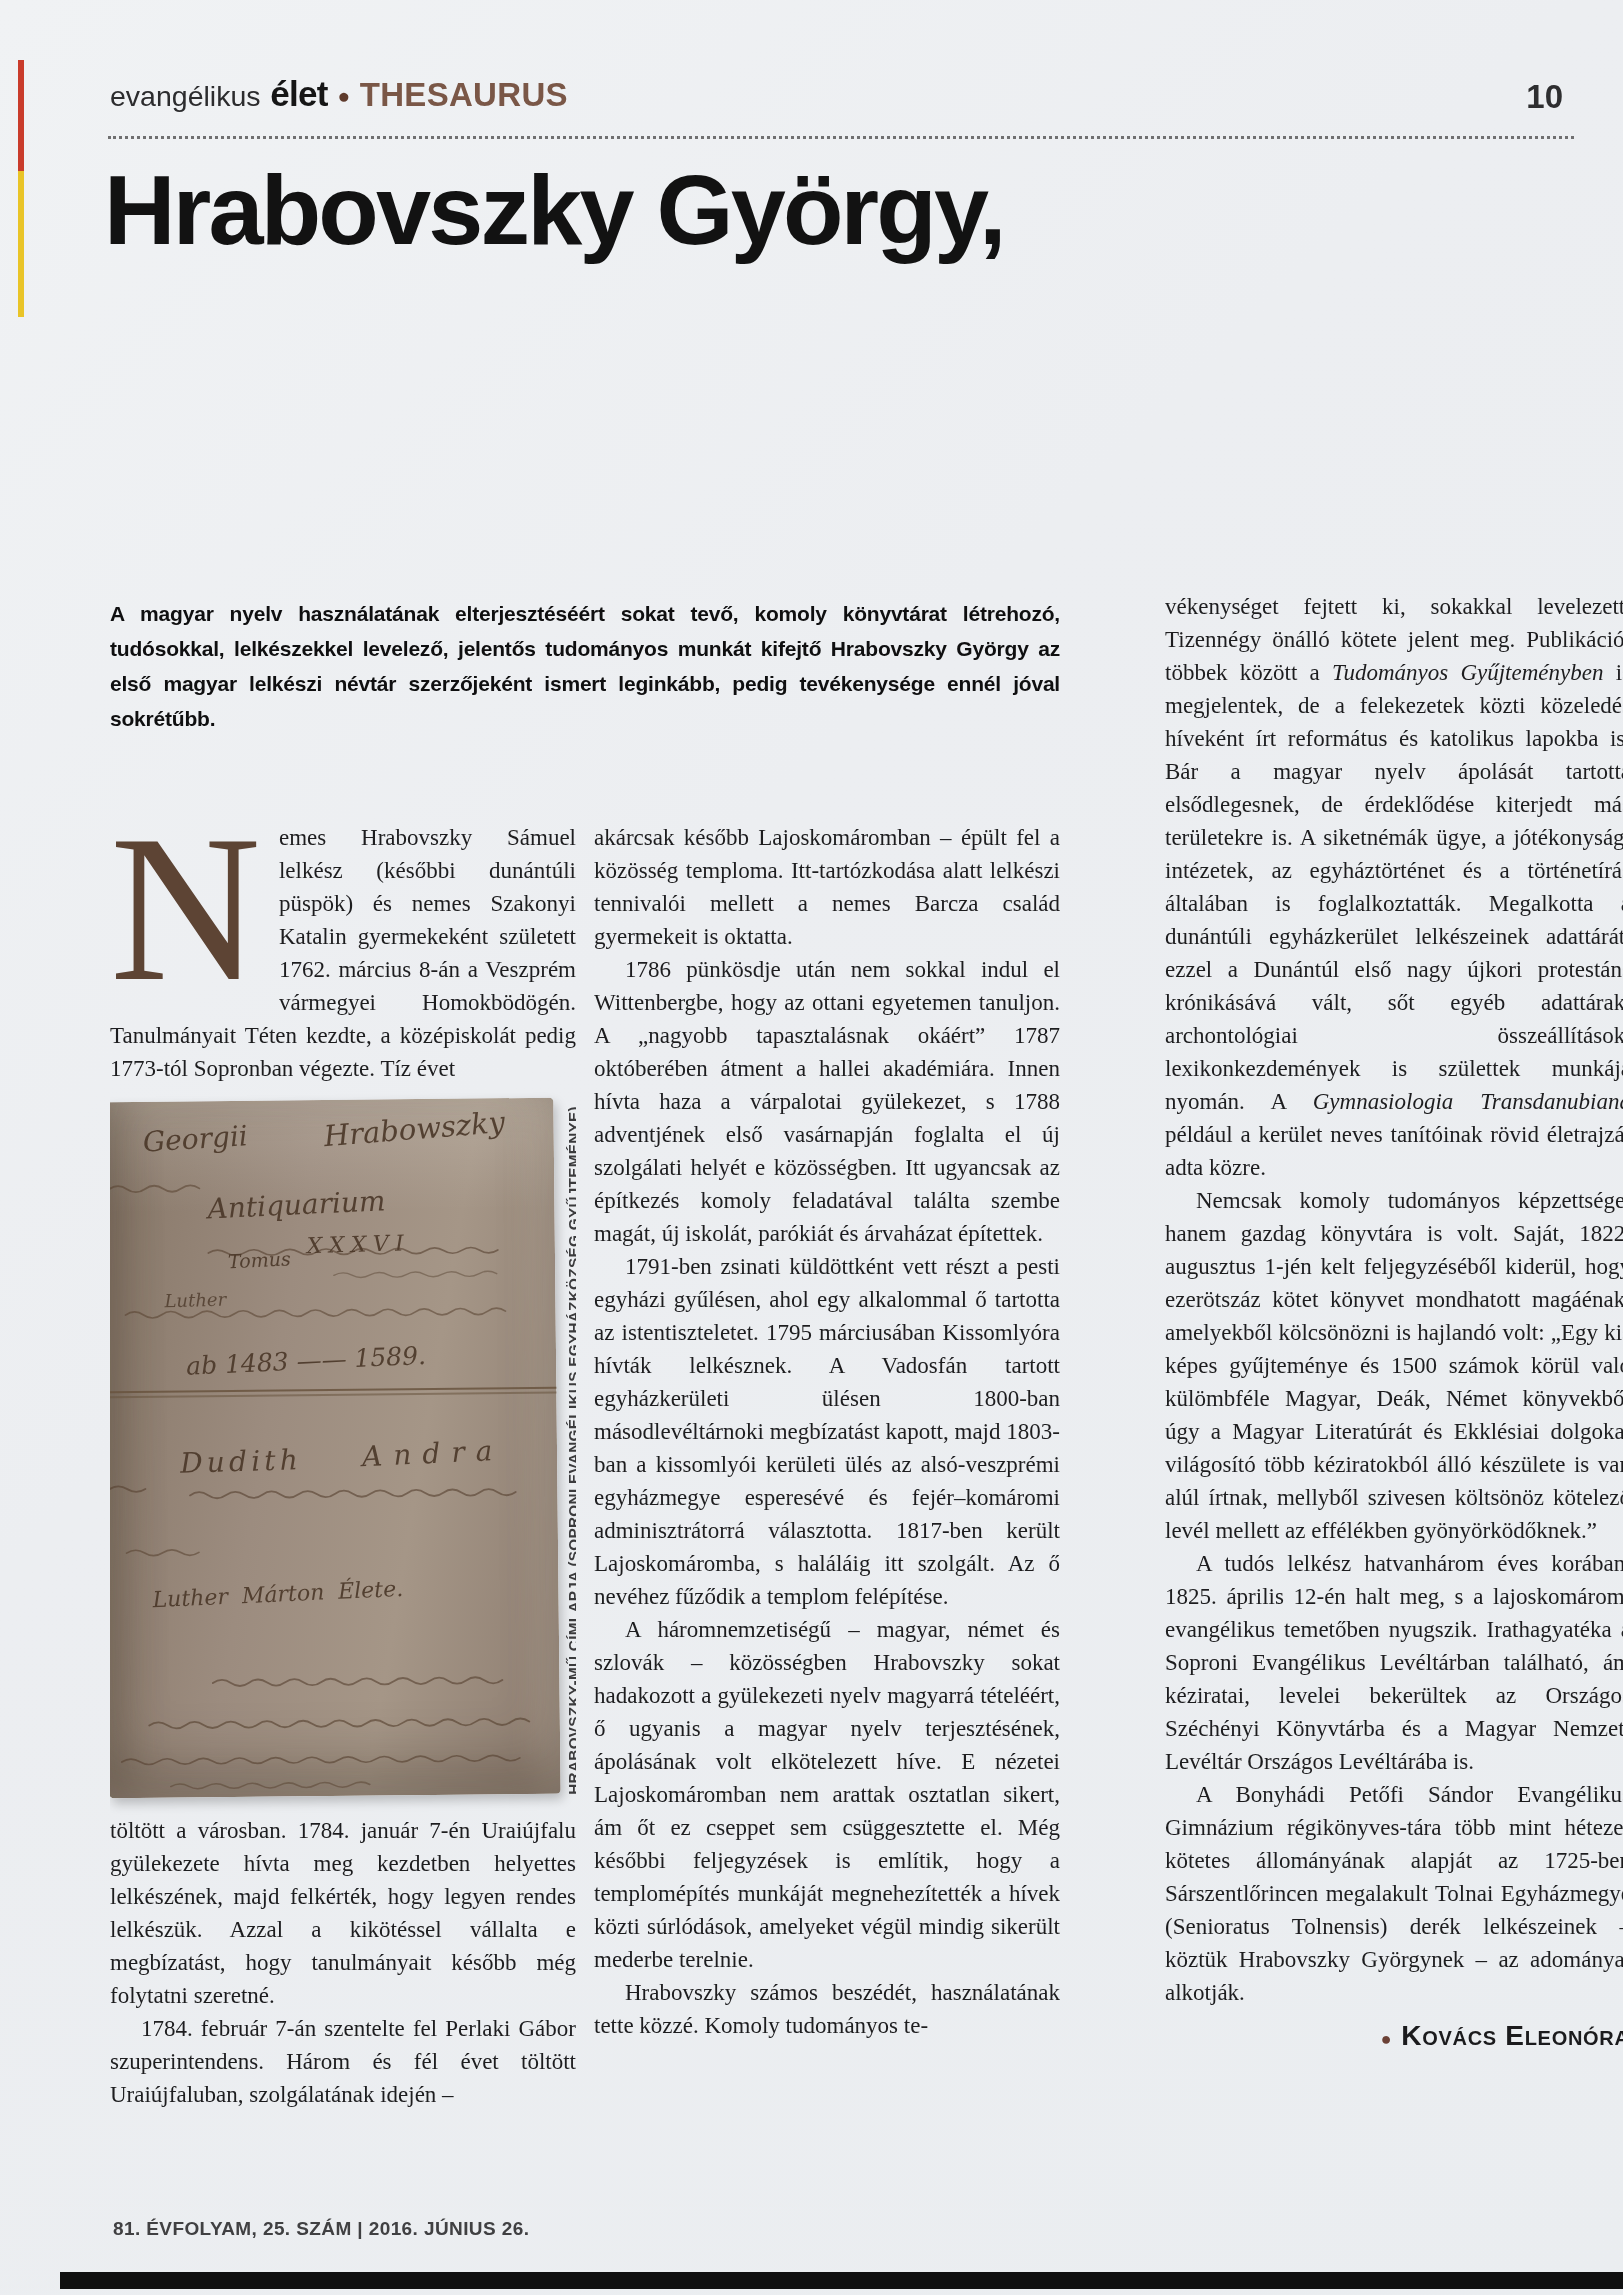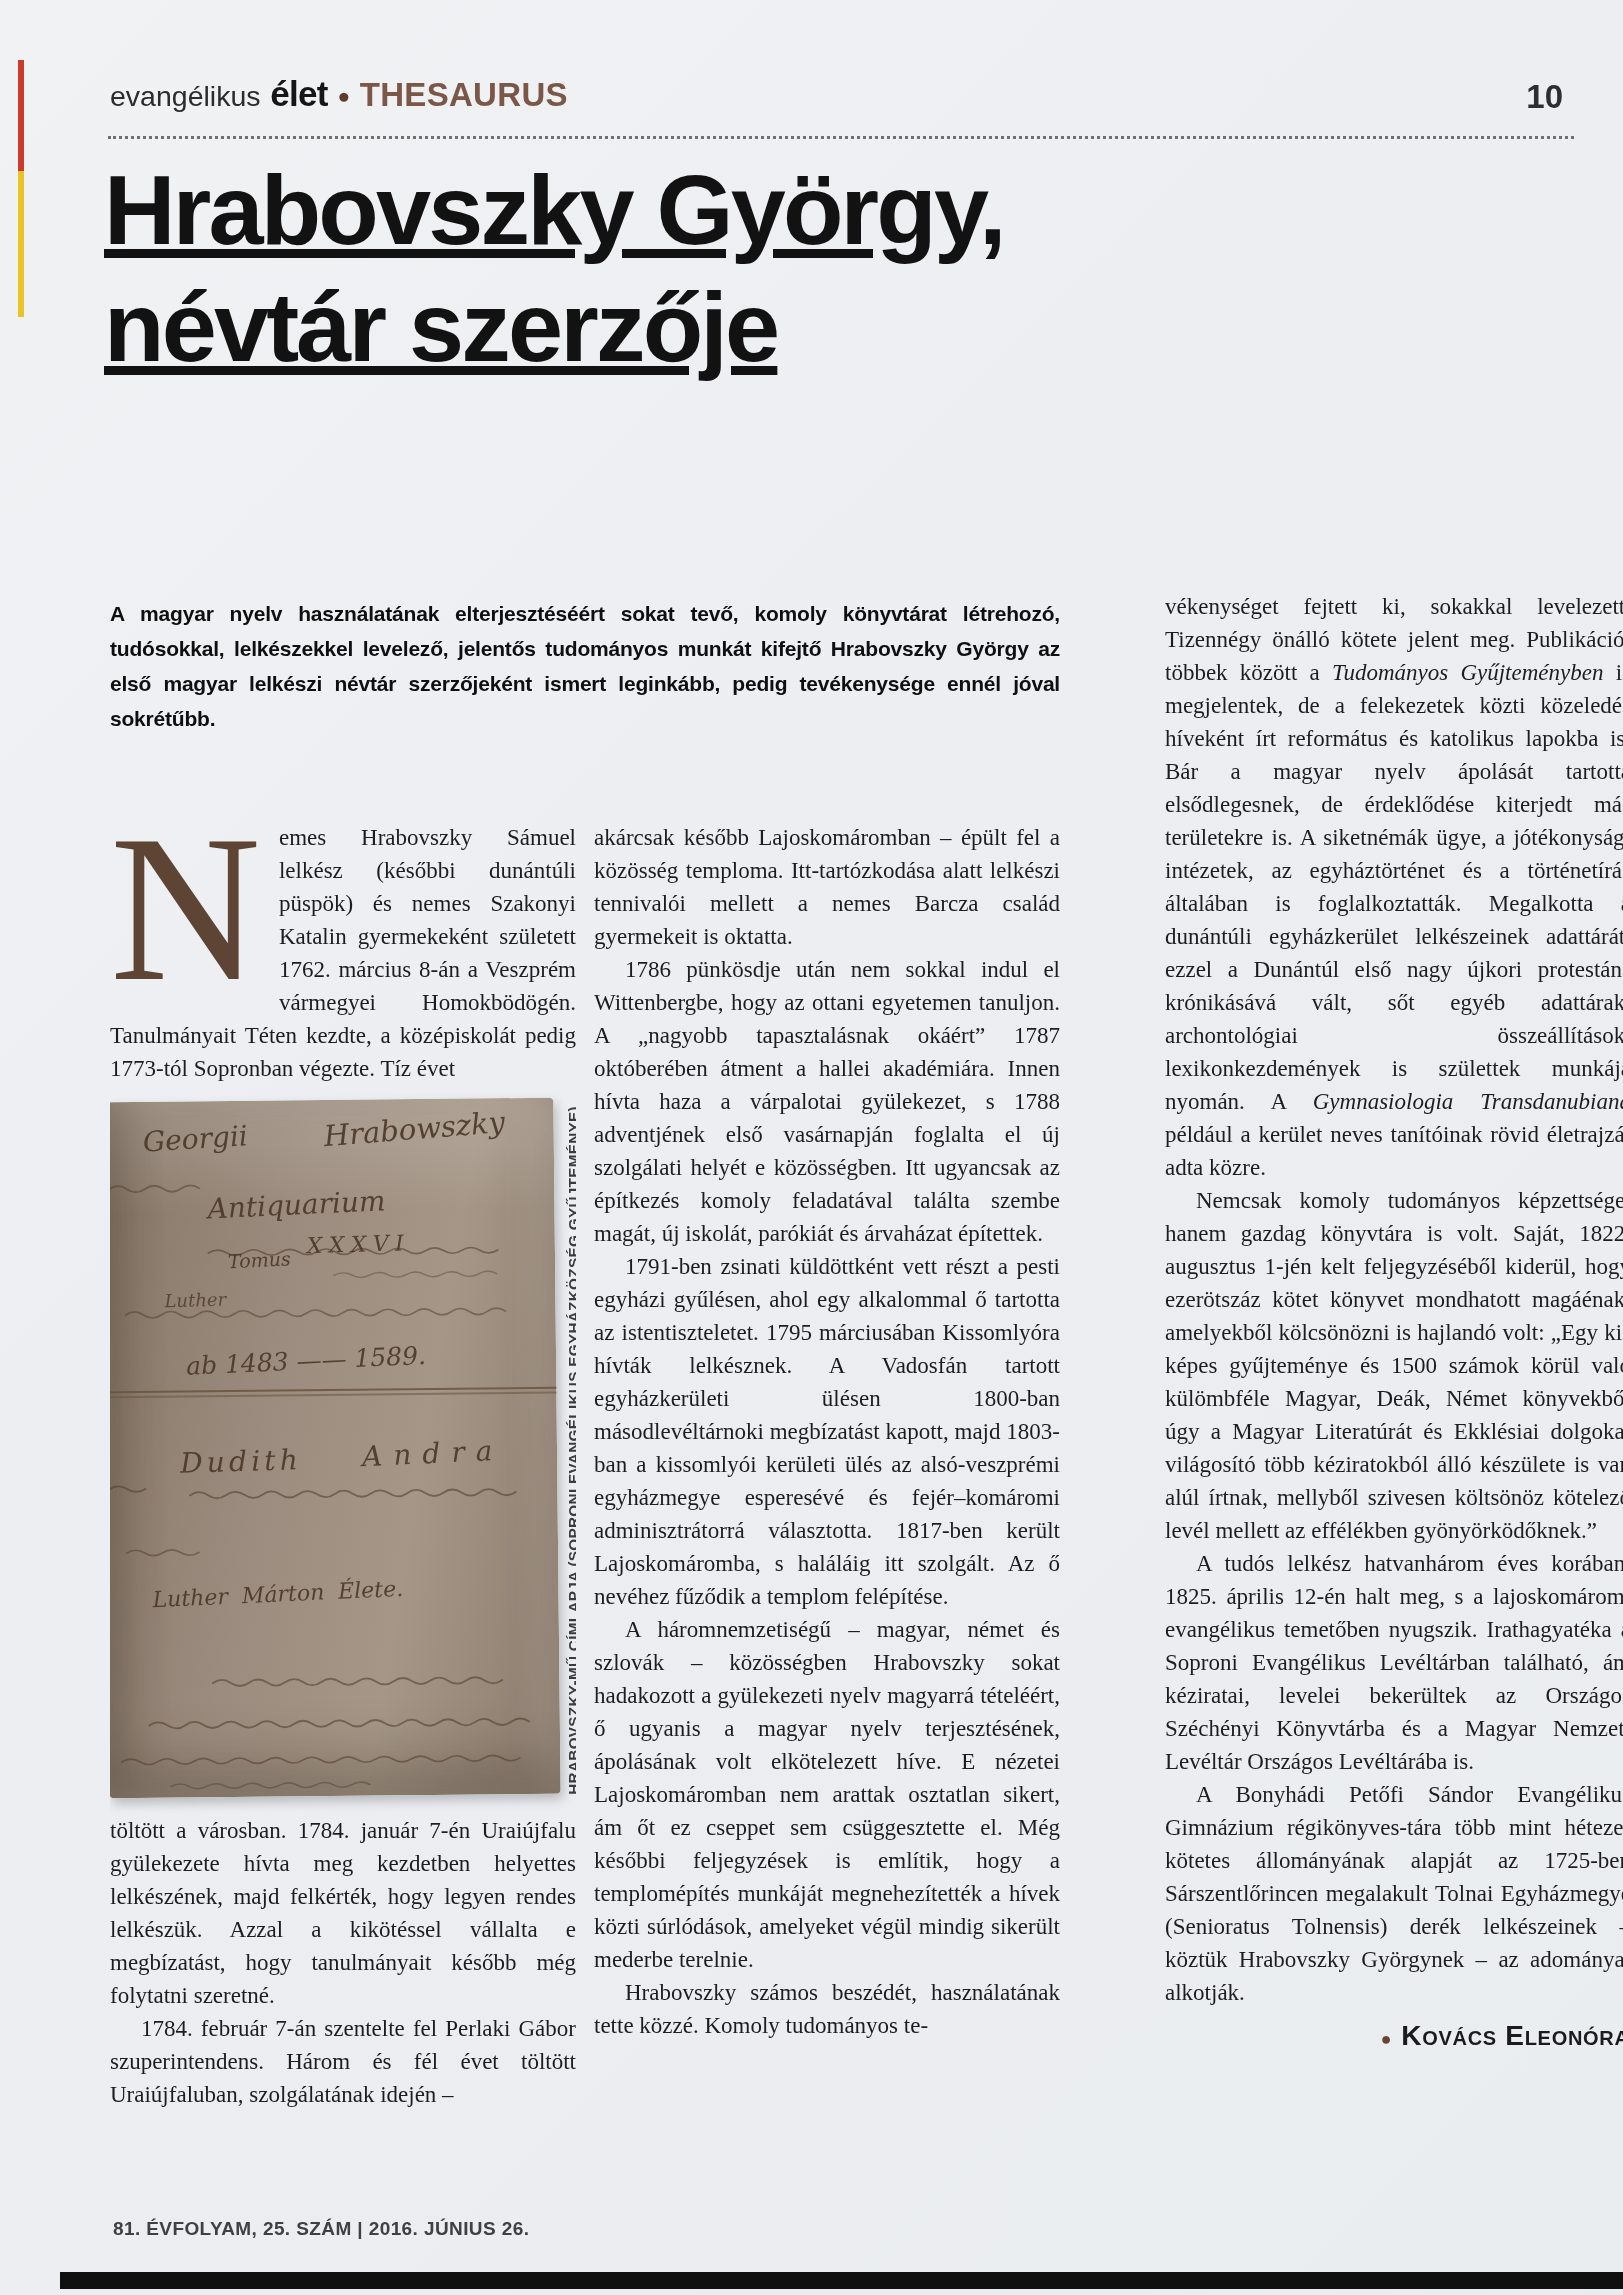--- a/index.html
+++ b/index.html
@@ -95,23 +95,22 @@
 
   <div class="masthead">
     <span class="brand-light">evangélikus</span>
     <span class="brand-bold">élet</span>
     <span class="brand-dot">●</span>
     <span class="section-label">THESAURUS</span>
   </div>
   <div class="page-num">10</div>
   <div class="dotted-rule"></div>
 
-  <h1 class="headline" style="margin:0;text-decoration:underline;">
+  <h1 class="headline" style="margin:0;">
     <div>Hrabovszky György,</div>
-    <div>névtár szerzője</div>
   </h1>
 
   <div class="lead">A magyar nyelv használatának elterjesztéséért sokat tevő, komoly könyvtárat létrehozó, tudósokkal, lelkészekkel levelező, jelentős tudományos munkát kifejtő Hrabovszky György az első magyar lelkészi névtár szerzőjeként ismert leginkább, pedig tevékenysége ennél jóval sokrétűbb.</div>
 
   <div class="col col1">
     <p>
       <span class="dropcap">N</span><span>emes Hrabovszky Sámuel lelkész (későbbi dunántúli püspök) és nemes Szakonyi Katalin gyermekeként született 1762. március 8-án a Veszprém vármegyei Homokbödögén. Tanulmányait Téten kezdte, a középiskolát pedig 1773-tól Sopronban végezte. Tíz évet</span>
     </p>
 
     <div class="figure">

